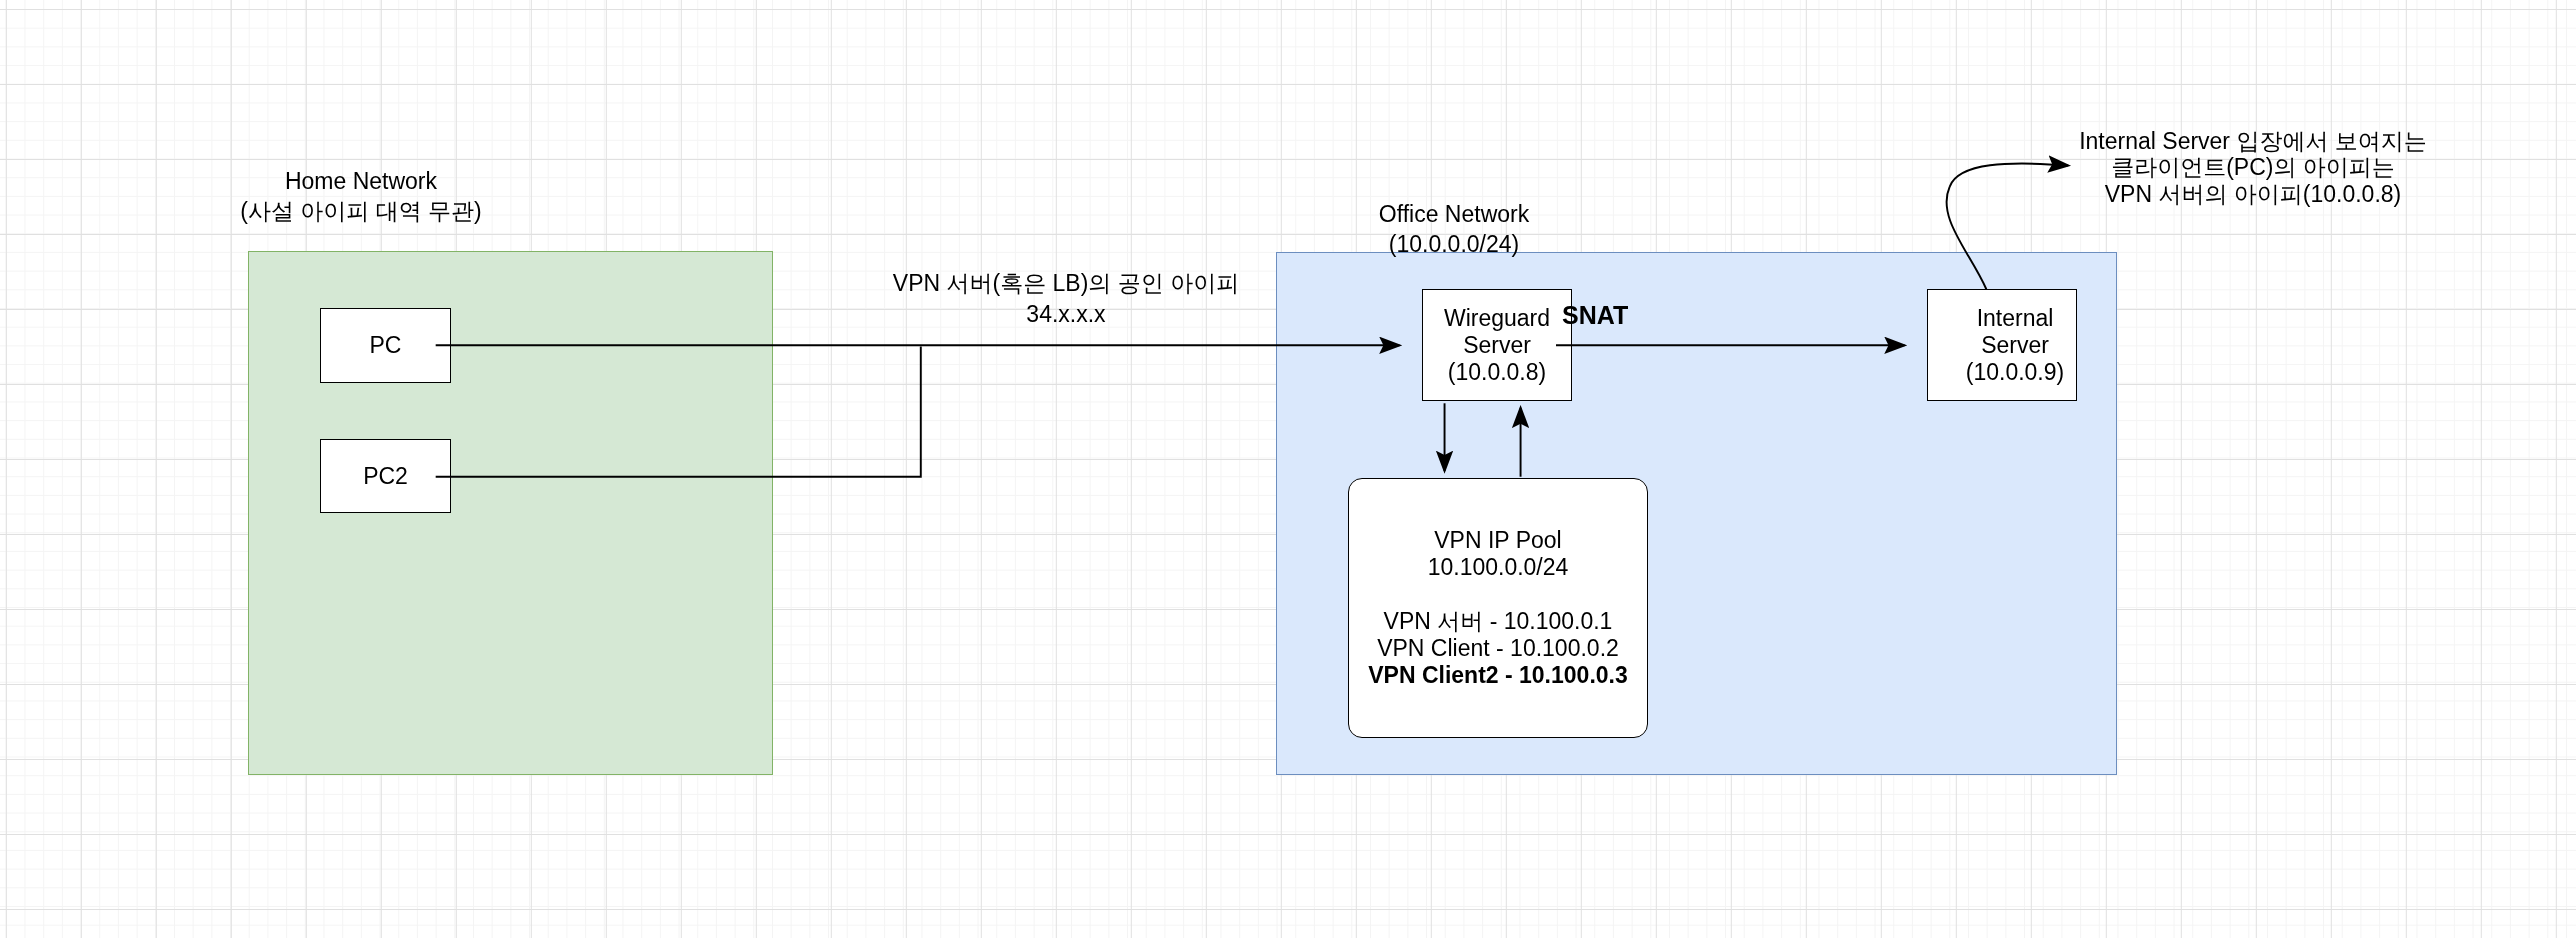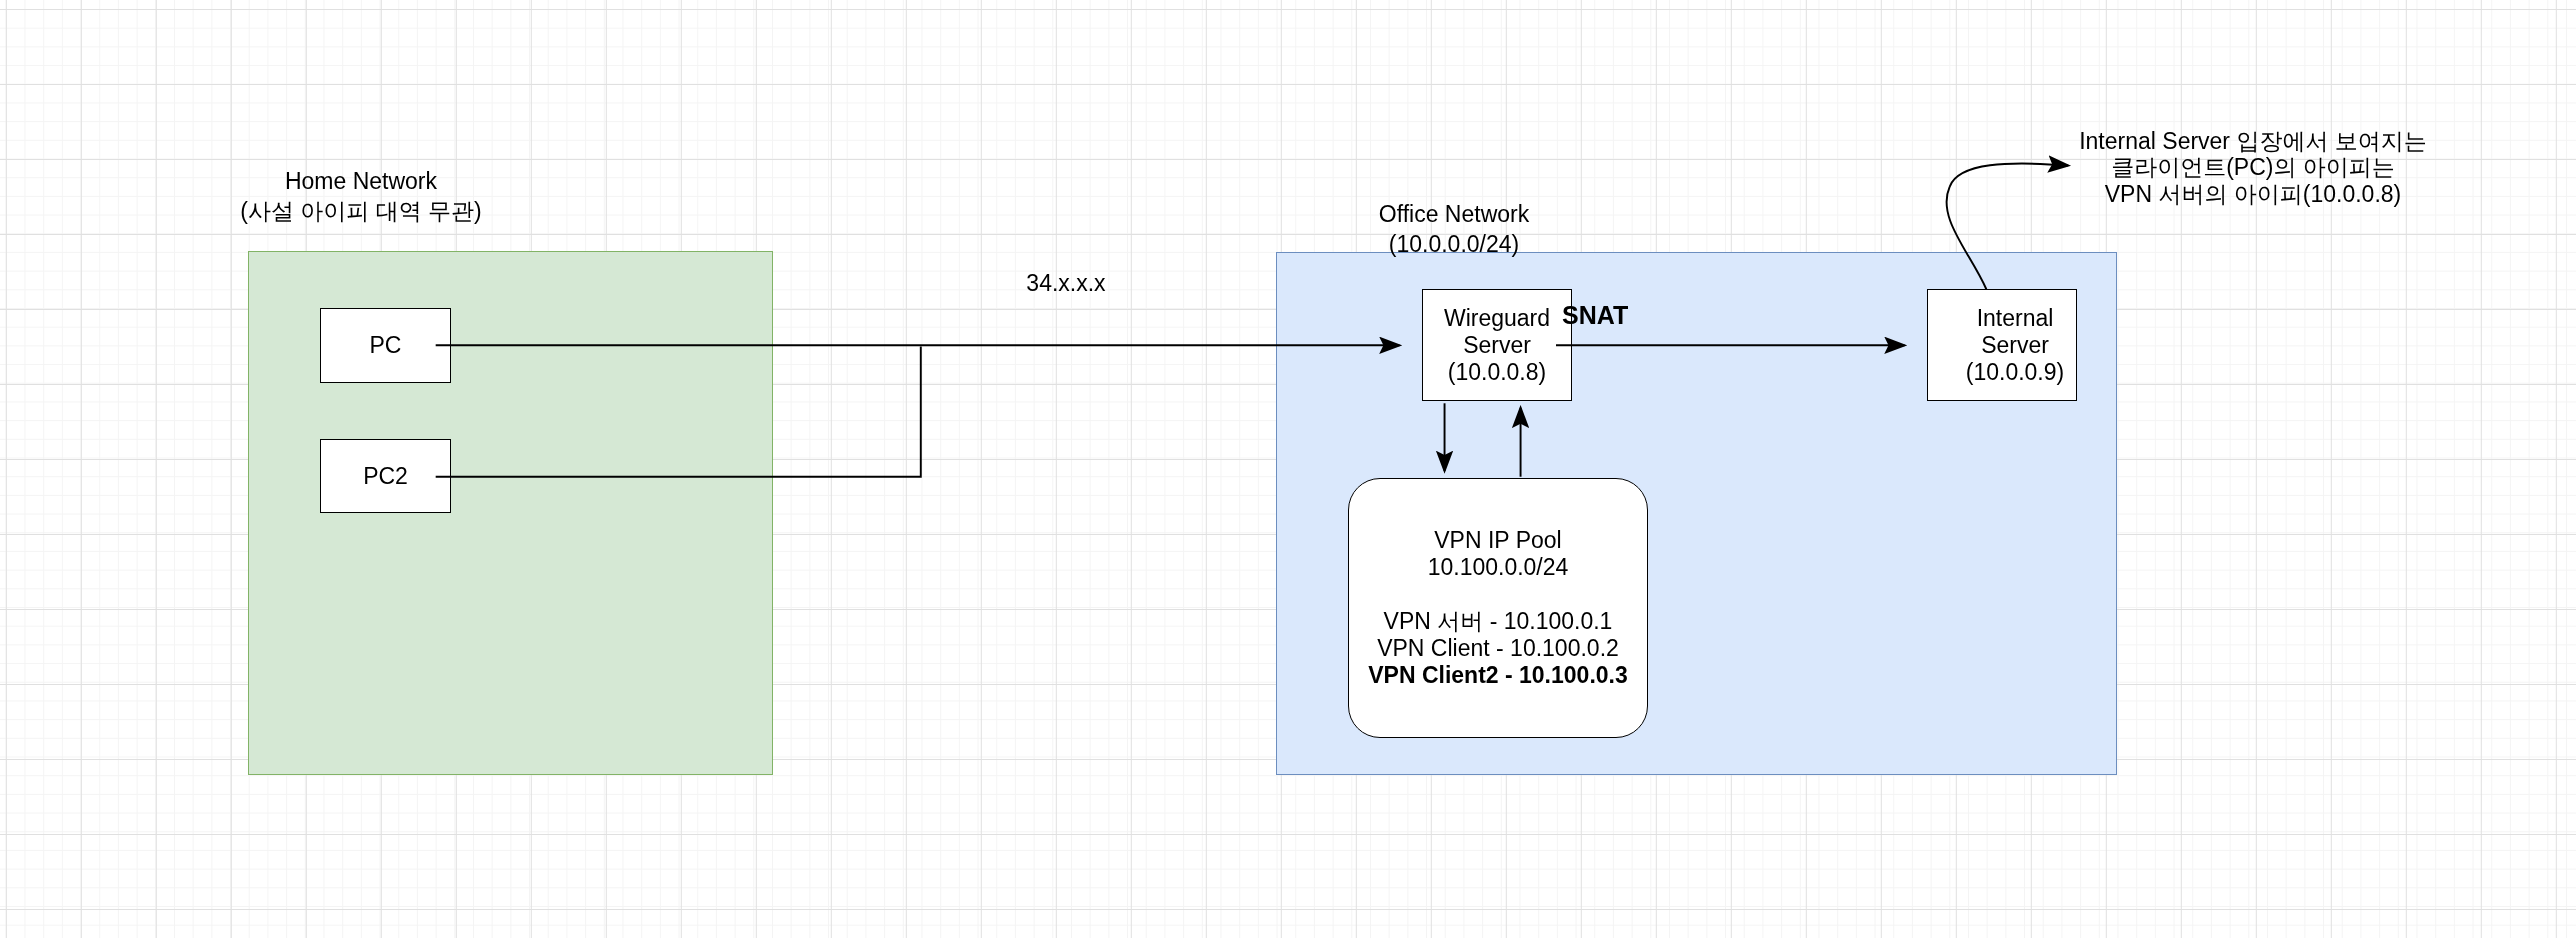--- a/index.html
+++ b/index.html
@@ -27,21 +27,21 @@
   .node {
     position:absolute; z-index:2;
     background:var(--node-fill,#ffffff); border:1.9px solid var(--node-stroke,#000000);
     display:flex; flex-direction:column; align-items:center; justify-content:center;
     text-align:center; font-size:23px; line-height:27px;margin-left:16px;
   }
   #pc-box   { left:304px; top:308px; width:131px; height:75px; }
   #pc2-box  { left:304px; top:439px; width:131px; height:74px; }
   #wireguard-box { left:1406px; top:289px; width:150px; height:112px; }
   #internal-box  { left:1911px; top:289px; width:150px; height:112px;padding-left:26px; }
-  #pool-box { left:1332px; top:478px; width:300px; height:260px; border-radius:32px; }
+  #pool-box { left:1332px; top:478px; width:300px; height:260px; border-radius:14px; }
   .node-line { min-height:27px; width:100%; }
   .bold { font-weight:bold; }
 
   .diagram-label {
     position:absolute; z-index:4; text-align:center; transform:translateX(-50%);
     font-size:23px; line-height:30px; white-space:nowrap;
   }
   #home-label   { left:361px;  top:166px; }
   #office-label { left:1454px; top:183px;margin-top:16px; }
   #public-ip-label { left:1066px; top:268px; line-height:31px; }
@@ -88,20 +88,21 @@
   <div id="pool-box" class="node">
     <div class="node-line">VPN IP Pool</div>
     <div class="node-line">10.100.0.0/24</div>
     <div class="node-line"></div>
     <div class="node-line">VPN 서버 - 10.100.0.1</div>
     <div class="node-line">VPN Client - 10.100.0.2</div>
     <div class="node-line bold">VPN Client2 - 10.100.0.3</div>
   </div>
 
   <div id="public-ip-label" class="diagram-label">
+    <div>VPN 서버(혹은 LB)의 공인 아이피</div>
     <div>34.x.x.x</div>
   </div>
   <div id="snat-label">SNAT</div>
   <div id="annotation-label" class="diagram-label">
     <div>Internal Server 입장에서 보여지는</div>
     <div>클라이언트(PC)의 아이피는</div>
     <div>VPN 서버의 아이피(10.0.0.8)</div>
   </div>
 
   <svg id="connector-layer" width="2576" height="938" viewBox="0 0 3998 1456">

